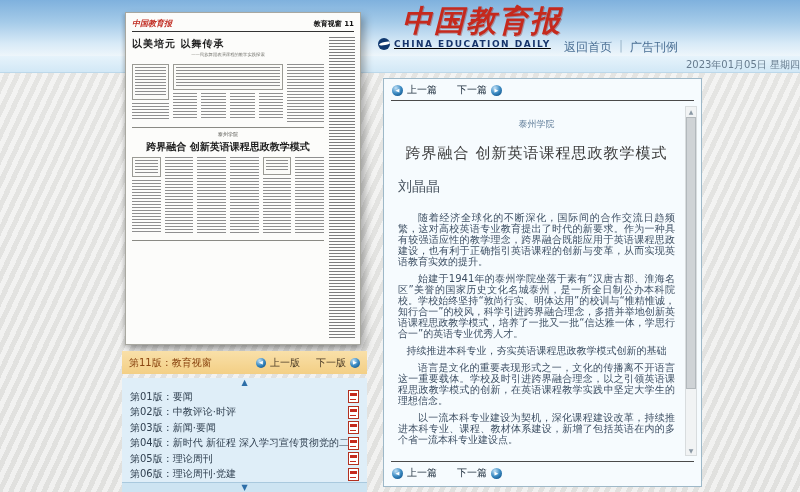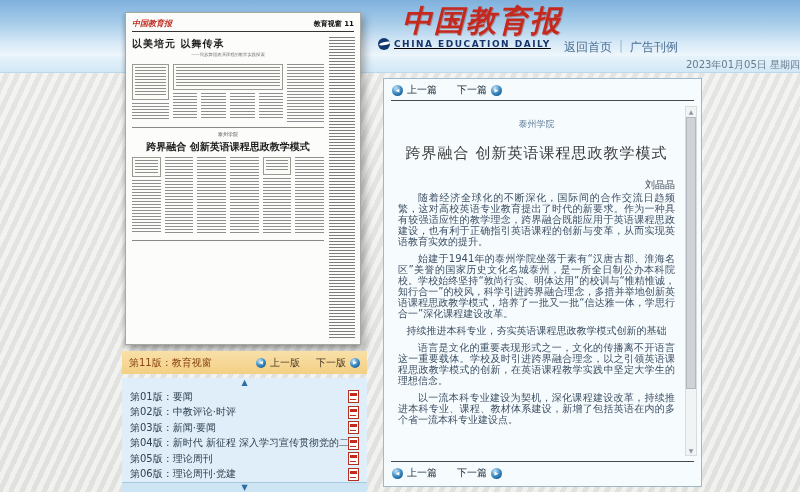--- a/index.html
+++ b/index.html
@@ -71,21 +71,21 @@
   .reader{position:absolute;left:383px;top:78px;width:319px;height:409px;z-index:5;
     background:#f6fbfe;border:1px solid #9db8c8;box-sizing:border-box;}
   .r-nav{display:flex;align-items:center;gap:4px;padding:4px 8px 3px;font-size:10px;color:#1a2a3a;}
   .r-nav .gap{width:12px;}
   .r-nav span.lbl{cursor:pointer;}
   .rule{border-top:1px solid #4a4a4a;margin:0 7px;}
   .r-body{position:absolute;left:14px;right:26px;top:24px;bottom:26px;overflow:hidden;padding-top:15px;}
   .r-org{text-align:center;font-size:9px;color:#64809c;margin-bottom:13px;}
   .r-title{text-align:center;font-family:"DejaVu Serif","Liberation Serif",serif;font-size:15px;
     color:#3c3c3c;letter-spacing:1px;margin-bottom:15px;}
-  .r-author{text-align:right;font-size:10px;color:#44505c;}
+  .r-author{text-align:left;font-size:14px;color:#44505c;margin-bottom:16px;}
   .r-body p{font-size:10px;line-height:11px;color:#3d4f63;text-indent:2em;margin:0 0 6px;text-align:justify;}
   .r-body p.align-center{text-align:center;text-indent:0;}
   .rule-bottom{position:absolute;left:7px;right:7px;bottom:24px;border-top:1px solid #4a4a4a;}
   .r-nav.bottom{position:absolute;left:0;bottom:3px;}
   
   .sbar{position:absolute;top:27px;right:4px;bottom:30px;width:12px;background:#f1f3f4;
     border:1px solid #d8dcde;box-sizing:border-box;}
   .sbar .arrow{position:absolute;left:0;right:0;text-align:center;font-size:6px;color:#8a98a4;cursor:pointer;}
   .sbar .arrow.up{top:1px;}
   .sbar .arrow.down{bottom:1px;}
@@ -222,21 +222,21 @@
   </div>
   <div class="rule" data-interactable="false"></div>
 
   <div class="r-body" data-interactable="false">
     <div class="r-org" data-interactable="false">泰州学院</div>
     <div class="r-title" data-interactable="false">跨界融合 创新英语课程思政教学模式</div>
     <div class="r-author" data-interactable="false">刘晶晶</div>
     <div>
 
     <p data-interactable="false">随着经济全球化的不断深化，国际间的合作交流日趋频繁，这对高校英语专业教育提出了时代的新要求。作为一种具有较强适应性的教学理念，跨界融合既能应用于英语课程思政建设，也有利于正确指引英语课程的创新与变革，从而实现英语教育实效的提升。</p>
-        <p data-interactable="false">始建于1941年的泰州学院坐落于素有“汉唐古郡、淮海名区”美誉的国家历史文化名城泰州，是一所全日制公办本科院校。学校始终坚持“敦尚行实、明体达用”的校训与“惟精惟诚，知行合一”的校风，科学引进跨界融合理念，多措并举地创新英语课程思政教学模式，培养了一批又一批“信达雅一体，学思行合一”深化课程建设改革。</p>
+        <p data-interactable="false">始建于1941年的泰州学院坐落于素有“汉唐古郡、淮海名区”美誉的国家历史文化名城泰州，是一所全日制公办本科院校。学校始终坚持“敦尚行实、明体达用”的校训与“惟精惟诚，知行合一”的校风，科学引进跨界融合理念，多措并举地创新英语课程思政教学模式，培养了一批又一批“信达雅一体，学思行合一”的英语专业优秀人才。</p>
         <p data-interactable="false" class="align-center">持续推进本科专业，夯实英语课程思政教学模式创新的基础</p>
         <p data-interactable="false">语言是文化的重要表现形式之一，文化的传播离不开语言这一重要载体。学校及时引进跨界融合理念，以之引领英语课程思政教学模式的创新，在英语课程教学实践中坚定大学生的理想信念。</p>
         <p data-interactable="false">以一流本科专业建设为契机，深化课程建设改革，持续推进本科专业、课程、教材体系建设，新增了包括英语在内的多个省一流本科专业建设点。</p>
       </div>
   </div>
 
   <div class="sbar" data-interactable="true">
     <div class="arrow up" data-interactable="true">▲</div>
     <div class="thumb" data-interactable="true"></div>
     <div class="arrow down" data-interactable="true">▼</div>

